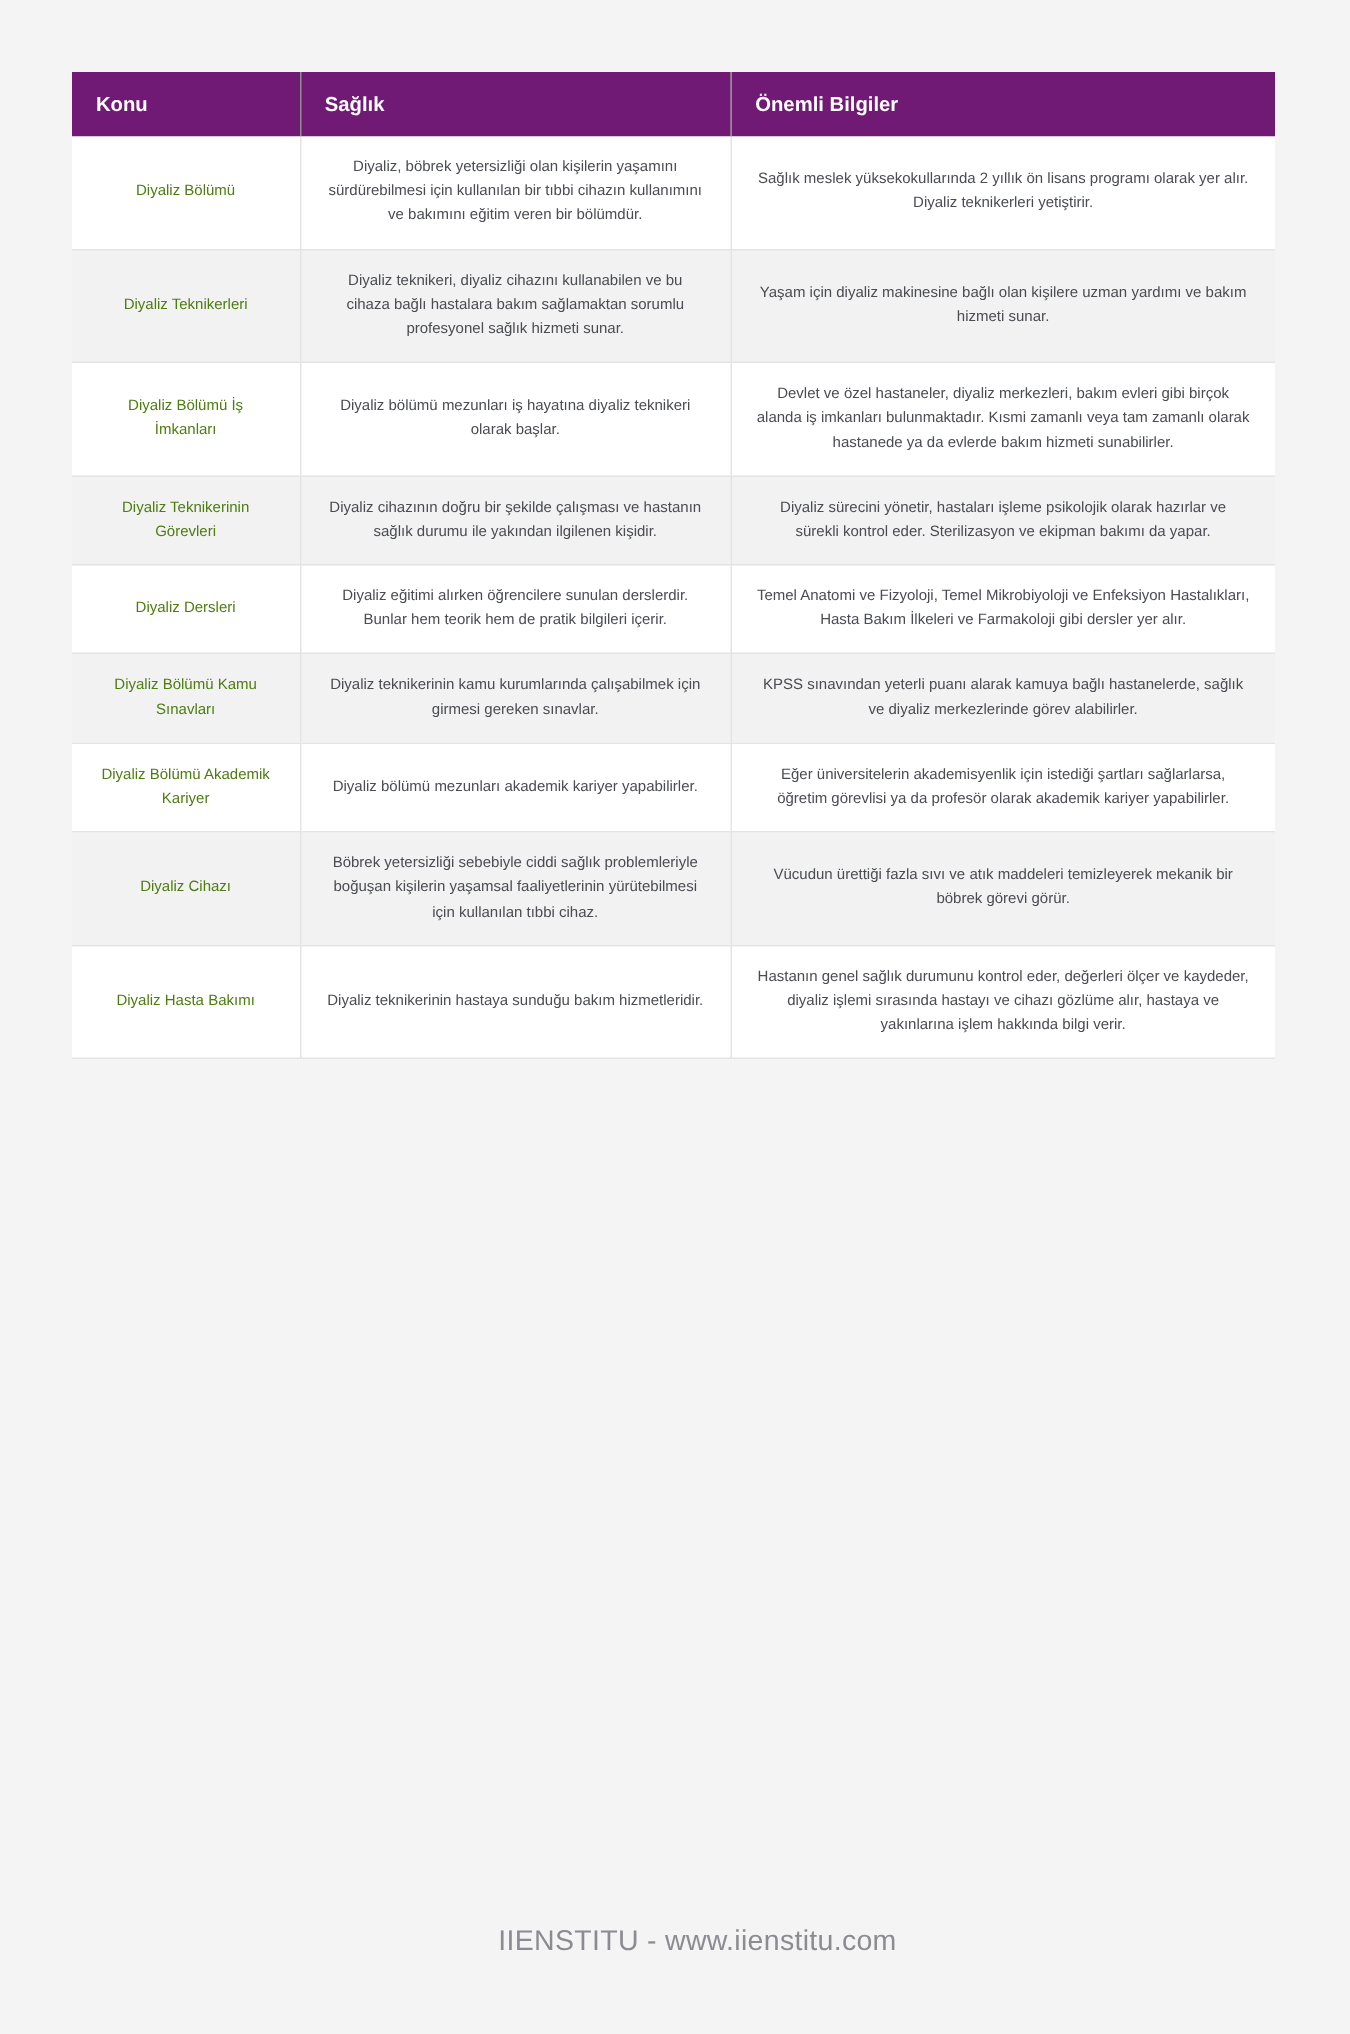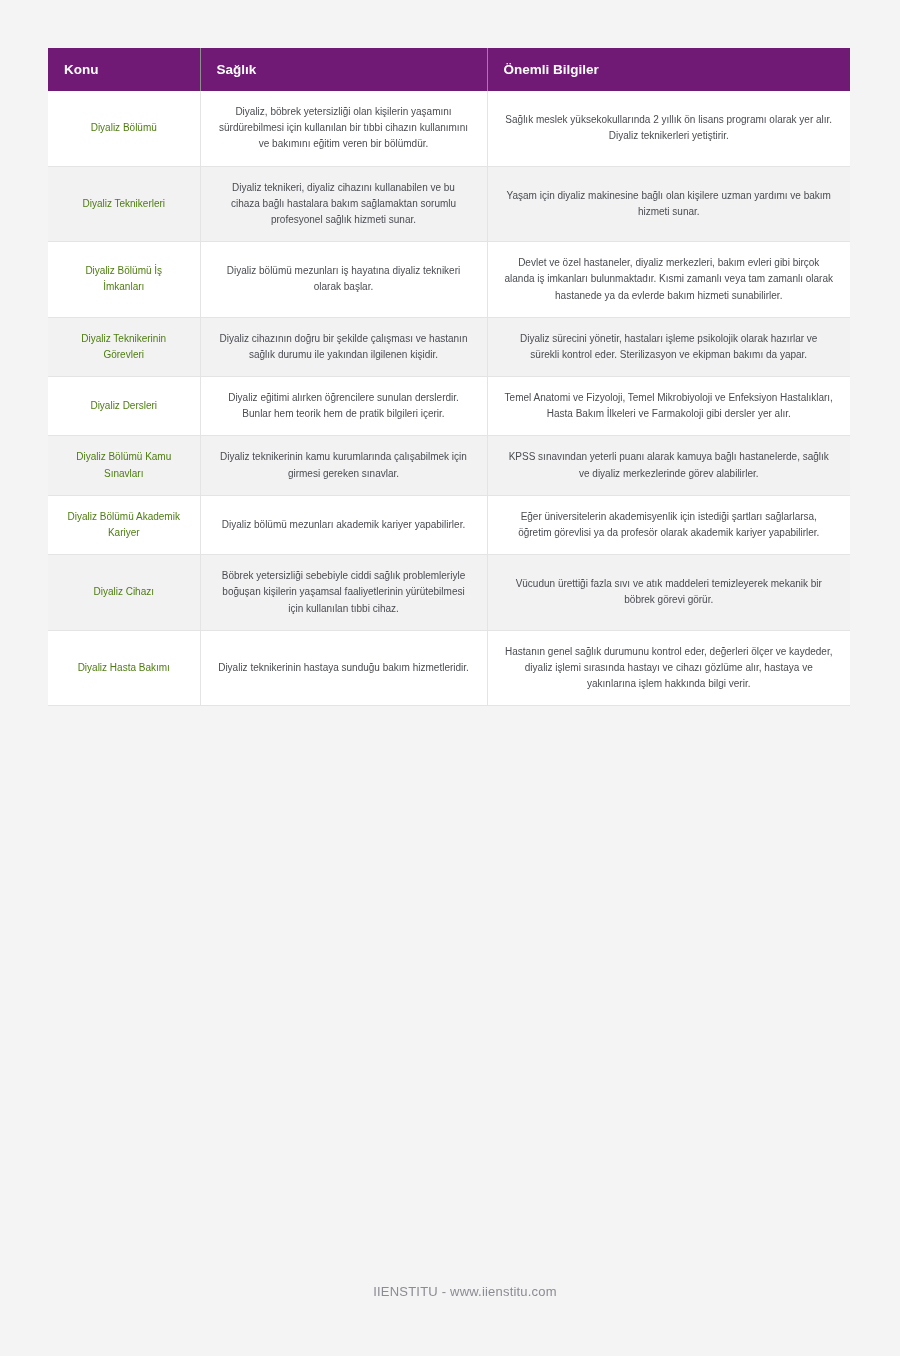--- a/index.html
+++ b/index.html
@@ -75,21 +75,21 @@
   tbody tr:last-child td   { border-bottom: 1px solid #e4e4e4; }
 
   td.col-konu { color: #4d7c0f; }
 
   #footer {
     position: absolute;
     left: 0;
     top: 1284px;
     width: 900px;
     text-align: center;
-    font-size: 13px;
+    font-size: 19px;
     color: #8b8b93;
     letter-spacing: .2px;
     padding-left: 30px;
   }
 </style>
 </head>
 <body>
 
 <div id="page">
 

